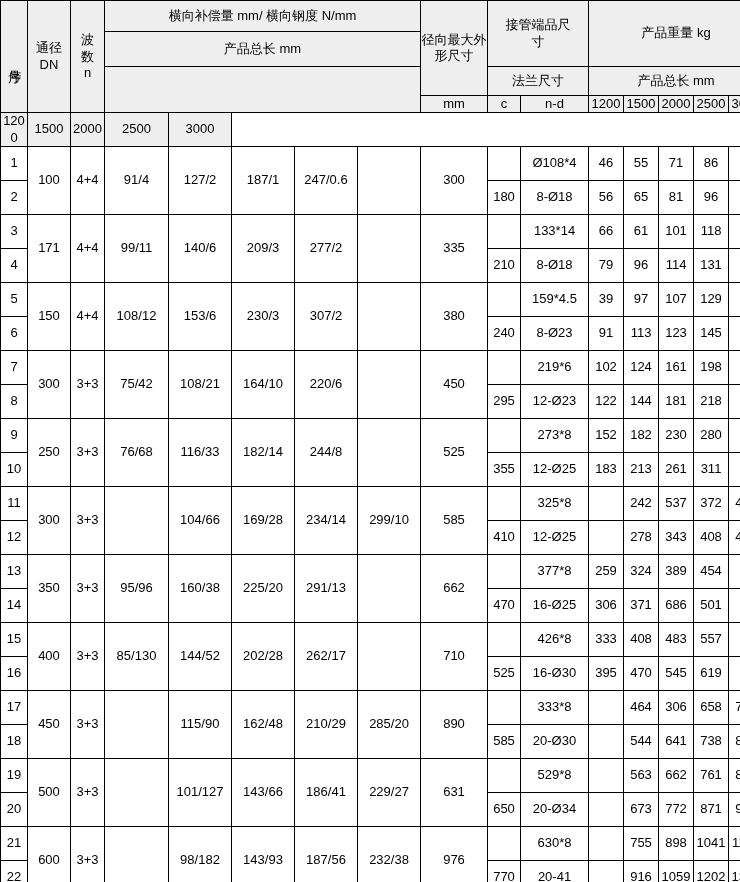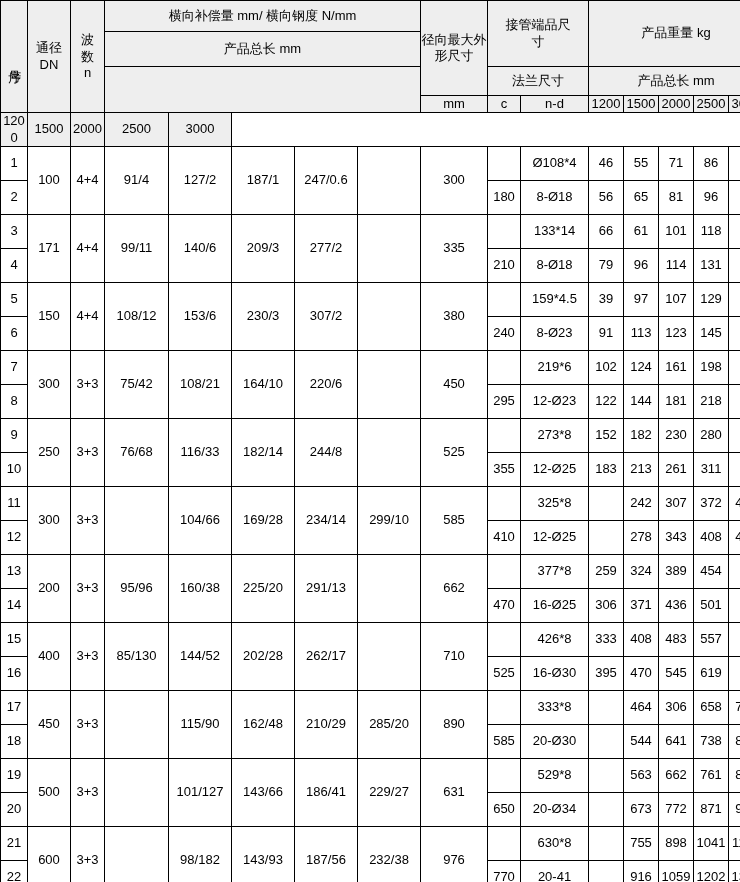--- a/index.html
+++ b/index.html
@@ -271,37 +271,37 @@
           <td rowspan="2" class="num"></td>
           <td rowspan="2" class="num">104/66</td>
           <td rowspan="2" class="num">169/28</td>
           <td rowspan="2" class="num">234/14</td>
           <td rowspan="2" class="num">299/10</td>
           <td rowspan="2">585</td>
           <td class="cell-sm"></td>
           <td class="cell-sm">325*8</td>
           <td class="num"></td>
           <td class="num">242</td>
-          <td class="num">307</td>
+          <td class="num">537</td>
           <td class="num">372</td>
           <td class="num">437</td>
         </tr>
         <tr class="rowh">
           <td class="seq">12</td>
           <td class="cell-sm">410</td>
           <td class="cell-sm">12-Ø25</td>
           <td class="num"></td>
           <td class="num">278</td>
           <td class="num">343</td>
           <td class="num">408</td>
           <td class="num">473</td>
         </tr>
         <tr class="rowh">
           <td class="seq">13</td>
-          <td rowspan="2">200</td>
+          <td rowspan="2">350</td>
           <td rowspan="2" class="cell-sm">3+3</td>
           <td rowspan="2" class="num">95/96</td>
           <td rowspan="2" class="num">160/38</td>
           <td rowspan="2" class="num">225/20</td>
           <td rowspan="2" class="num">291/13</td>
           <td rowspan="2" class="num"></td>
           <td rowspan="2">662</td>
           <td class="cell-sm"></td>
           <td class="cell-sm">377*8</td>
           <td class="num">259</td>
@@ -309,21 +309,21 @@
           <td class="num">389</td>
           <td class="num">454</td>
           <td class="num"></td>
         </tr>
         <tr class="rowh">
           <td class="seq">14</td>
           <td class="cell-sm">470</td>
           <td class="cell-sm">16-Ø25</td>
           <td class="num">306</td>
           <td class="num">371</td>
-          <td class="num">436</td>
+          <td class="num">686</td>
           <td class="num">501</td>
           <td class="num"></td>
         </tr>
         <tr class="rowh">
           <td class="seq">15</td>
           <td rowspan="2">400</td>
           <td rowspan="2" class="cell-sm">3+3</td>
           <td rowspan="2" class="num">85/130</td>
           <td rowspan="2" class="num">144/52</td>
           <td rowspan="2" class="num">202/28</td>

